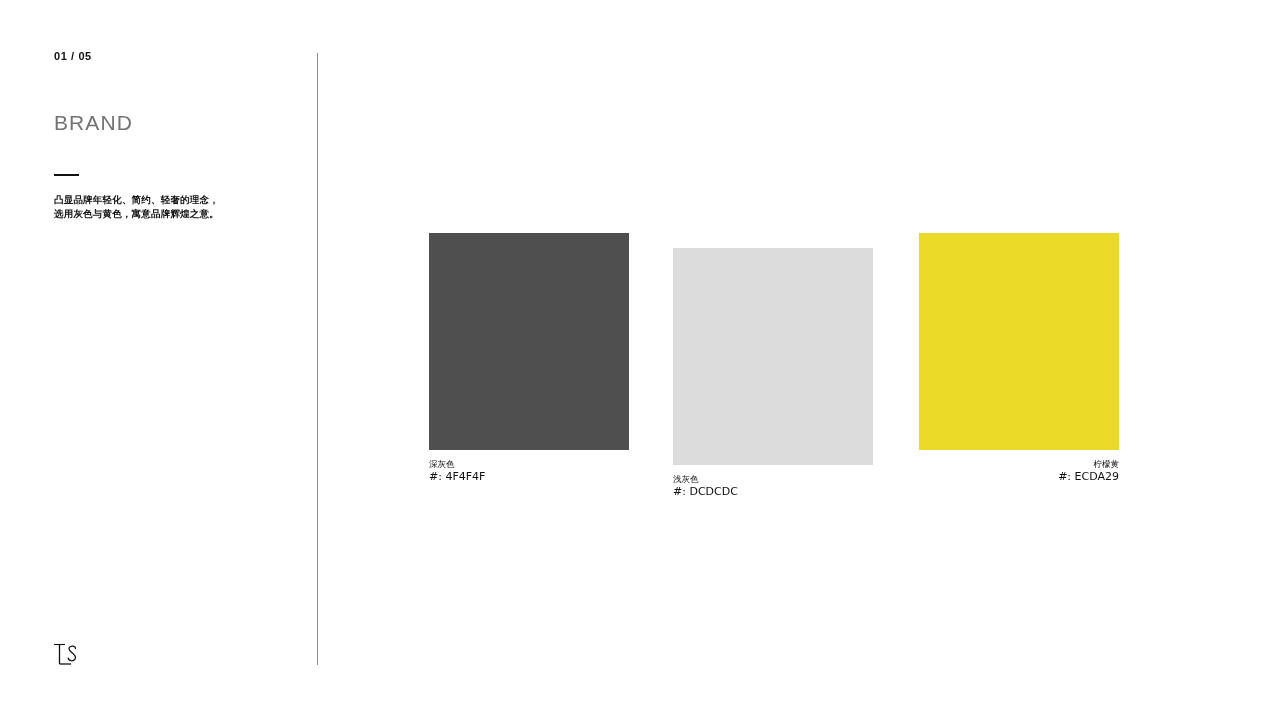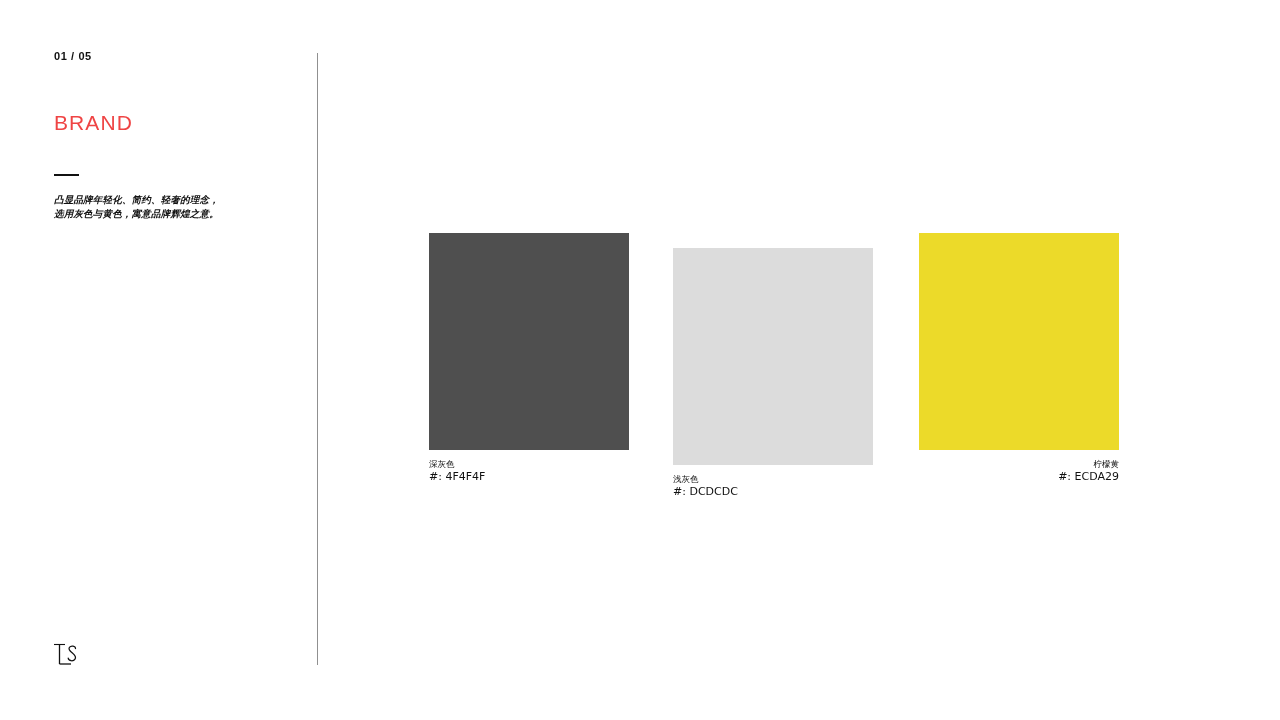--- a/index.html
+++ b/index.html
@@ -47,39 +47,38 @@
     left: 54px;
     top: 109px;
     width: 250px;
   }
   .title-line {
     font-family: "Liberation Sans", sans-serif;
     font-size: 21px;
     font-weight: 300;
     letter-spacing: 1.1px;
     line-height: 27px;
-    color: #ef4444;
+    color: #737373;
     white-space: nowrap;
   }
 
   .title-rule {
     position: absolute;
     left: 54px;
     top: 174px;
     width: 25px;
     height: 2px;
     background: #111111;
   }
 
   .desc-block {
     position: absolute;
     left: 54px;
     top: 193px;
     width: 250px;
-    font-style: italic;
   }
   .desc-line {
     font-family: "DejaVu Sans", sans-serif;
     font-size: 9.5px;
     font-weight: bold;
     line-height: 14px;
     color: #111111;
     letter-spacing: 0.2px;
     white-space: nowrap;
   }

